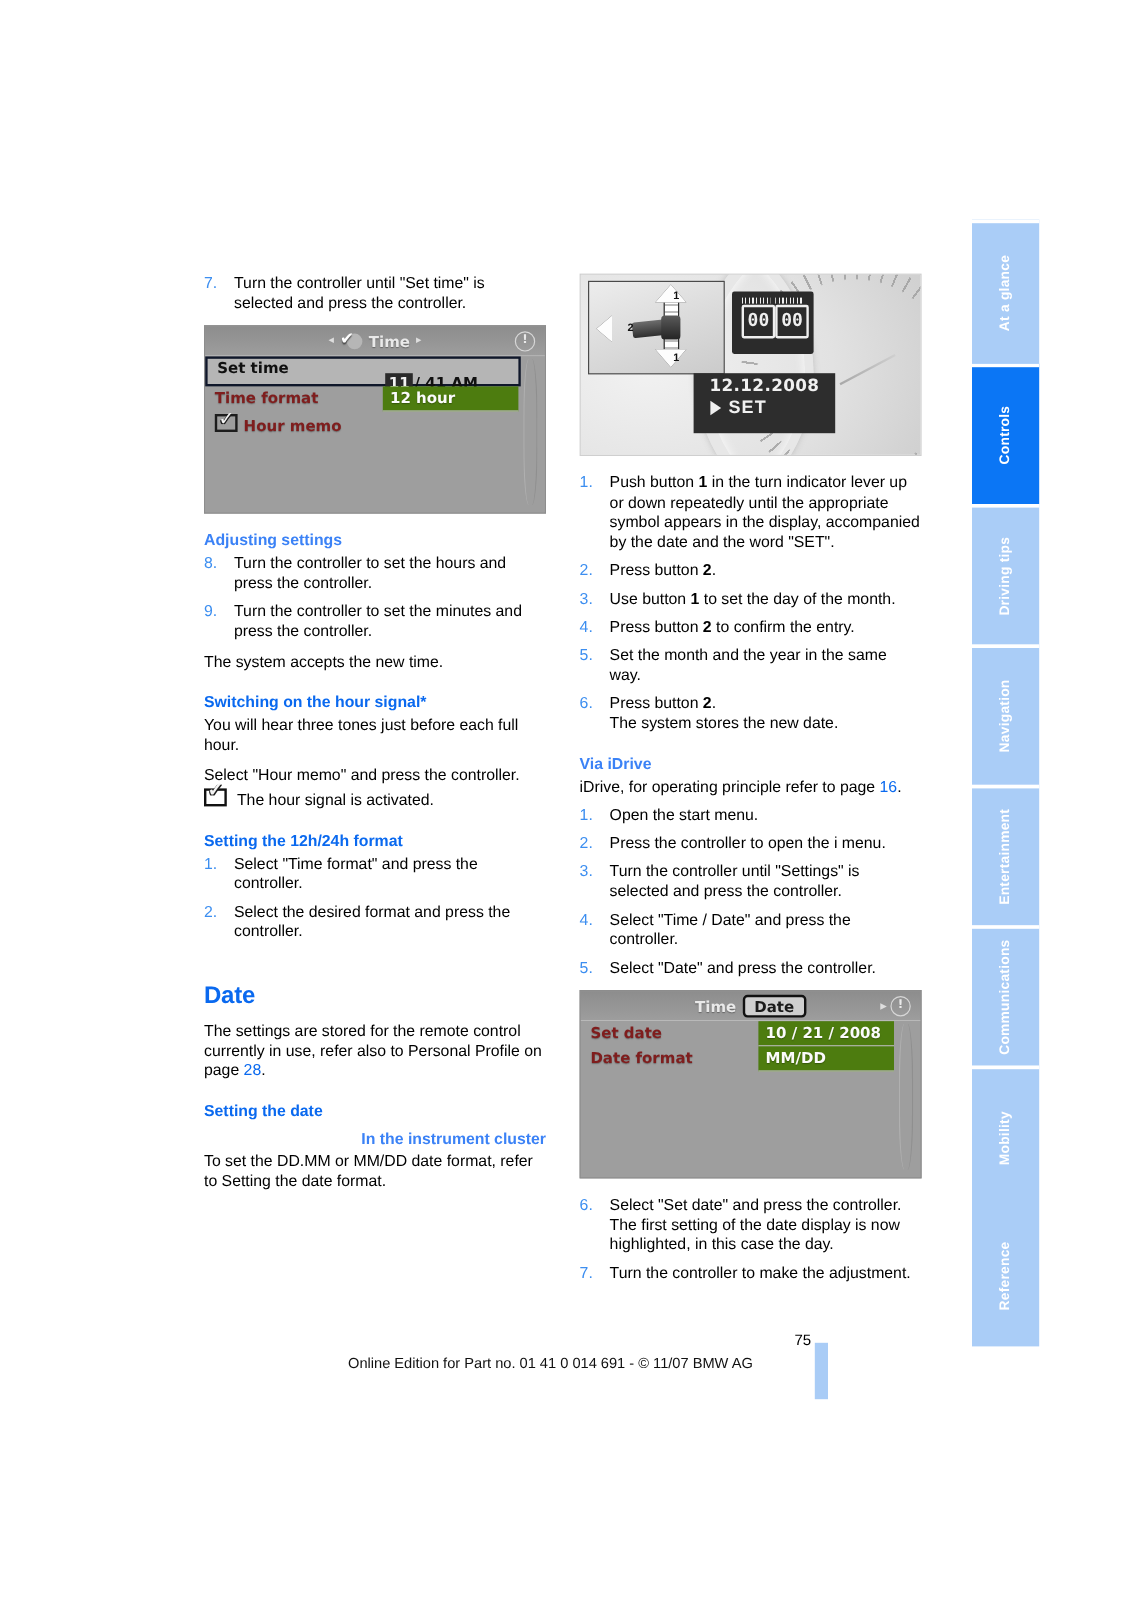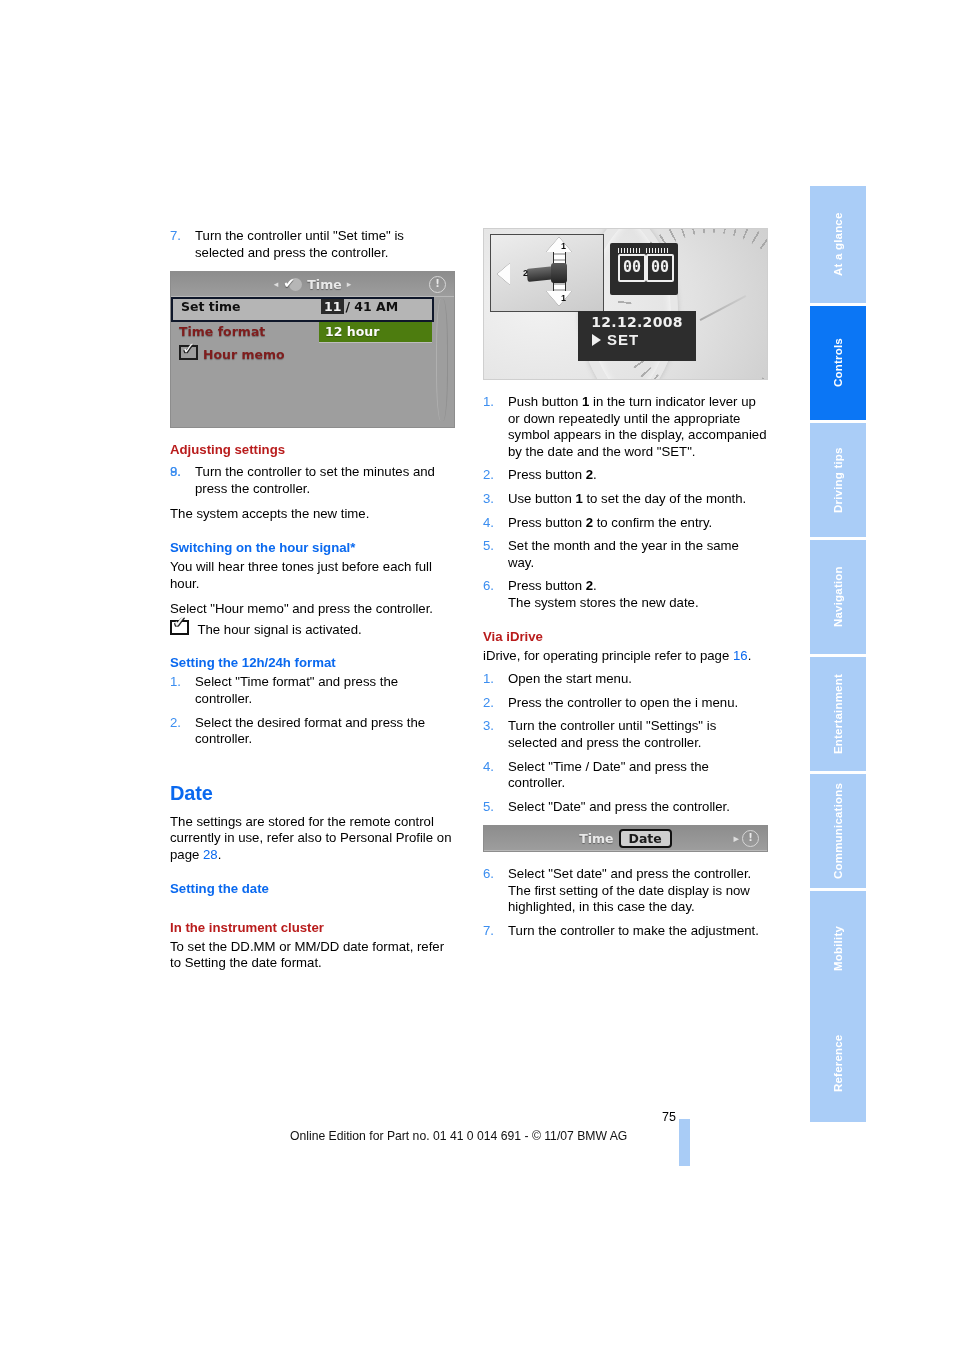--- a/index.html
+++ b/index.html
@@ -24,21 +24,21 @@
     letter-spacing: -0.2px;
     margin: 0 0 9px 0;
   }
   .h2 {
     color: #0a69ef;
     font-size: 13.2px;
     font-weight: bold;
     margin: 0 0 4px 0;
   }
   .h3 {
-    color: #b91c1c;
+    color: #3b82f6;
     font-size: 13.2px;
     font-weight: bold;
     margin: 0 0 4px 0;
   }
   p.body {
     font-size: 13.2px;
     line-height: 16.6px;
     margin: 0 0 9px 0;
   }
   .link {
@@ -178,21 +178,21 @@
     padding: 2px 0 0 6px;
     text-shadow: 0 1px 1px rgba(0,0,0,.3);
     box-sizing: border-box;
   }
   .idrive-row.selected {
     border: 2px solid #0f172a;
     background: #b5b5b5;
     margin-right: 20px;
   }
   .idrive-row.selected .lbl { color: #101010; text-shadow: none; padding-top: 0; }
-  .idrive-row.selected .val { color: #101010; text-shadow: none; padding-top: 0; padding-left: 0;}
+  .idrive-row.selected .val { color: #101010; text-shadow: none; padding-top: 12px; padding-left: 0;}
   .idrive-row.sub .val {
     background: #4d7c0f;
     margin-right: 22px;
     border-bottom: 1px solid #bdbdbd;
   }
   .hl-token {
     background: #2a2a2a;
     color: #f2f2f2;
     padding: 0 3px;
     margin-right: 1px;
@@ -498,20 +498,21 @@
       </div>
       <div class="idrive-scroll"></div>
     </div>
     <div class="fig-code"></div>
   </div>
 
   <h2 class="h3">Adjusting settings</h2>
   <ol class="steps">
     <li>
       <span class="num">8.</span>
+      <span>Turn the controller to set the hours and press the controller.</span>
     </li>
     <li>
       <span class="num">9.</span>
       <span>Turn the controller to set the minutes and press the controller.</span>
     </li>
   </ol>
   <p class="body">The system accepts the new time.</p>
 
   <h2 class="h2" style="margin-top:17px;">Switching on the hour signal*</h2>
   <p class="body">You will hear three tones just before each full hour.</p>
@@ -530,21 +531,21 @@
     <li>
       <span class="num">2.</span>
       <span>Select the desired format and press the controller.</span>
     </li>
   </ol>
 
   <h1 class="h1" style="margin-top:34px;">Date</h1>
   <p class="body"><span>The settings are stored for the remote control currently in use, refer also to Personal Profile on page </span><span class="link">28</span><span>.</span></p>
 
   <h2 class="h2" style="margin-top:17px;">Setting the date</h2>
-  <h3 class="h3" style="margin-top:24px;">In the instrument cluster</h3>
+  <h3 class="h3" style="margin-top:8px;text-align:right;">In the instrument cluster</h3>
   <p class="body">To set the DD.MM or MM/DD date format, refer to Setting the date format.</p>
 </div>
 
 <div class="col col-right">
 
   <div class="cluster" style="margin-bottom:14px;">
     <div class="dial d1"></div>
     <div class="dial d2"></div>
     <div class="ticks"></div>
     <div class="needle"></div>
@@ -632,20 +633,31 @@
     </li>
   </ol>
 
   <div class="idrive" style="margin:10px 0 14px 0;">
     <div class="idrive-head">
       <span class="tab-title">Time</span>
       <span class="tab-title active">Date</span>
       <span class="arrow" style="position:absolute;right:28px;font-size:11px;">▸</span>
       <span class="circ">!</span>
     </div>
+    <div class="idrive-body">
+      <div class="idrive-row sub">
+        <span class="lbl">Set date</span>
+        <span class="val">10 / 21 / 2008</span>
+      </div>
+      <div class="idrive-row sub">
+        <span class="lbl">Date format</span>
+        <span class="val">MM/DD</span>
+      </div>
+      <div class="idrive-scroll"></div>
+    </div>
     <div class="fig-code"></div>
   </div>
 
   <ol class="steps">
     <li>
       <span class="num">6.</span>
       <span>Select "Set date" and press the controller. The first setting of the date display is now highlighted, in this case the day.</span>
     </li>
     <li>
       <span class="num">7.</span>

